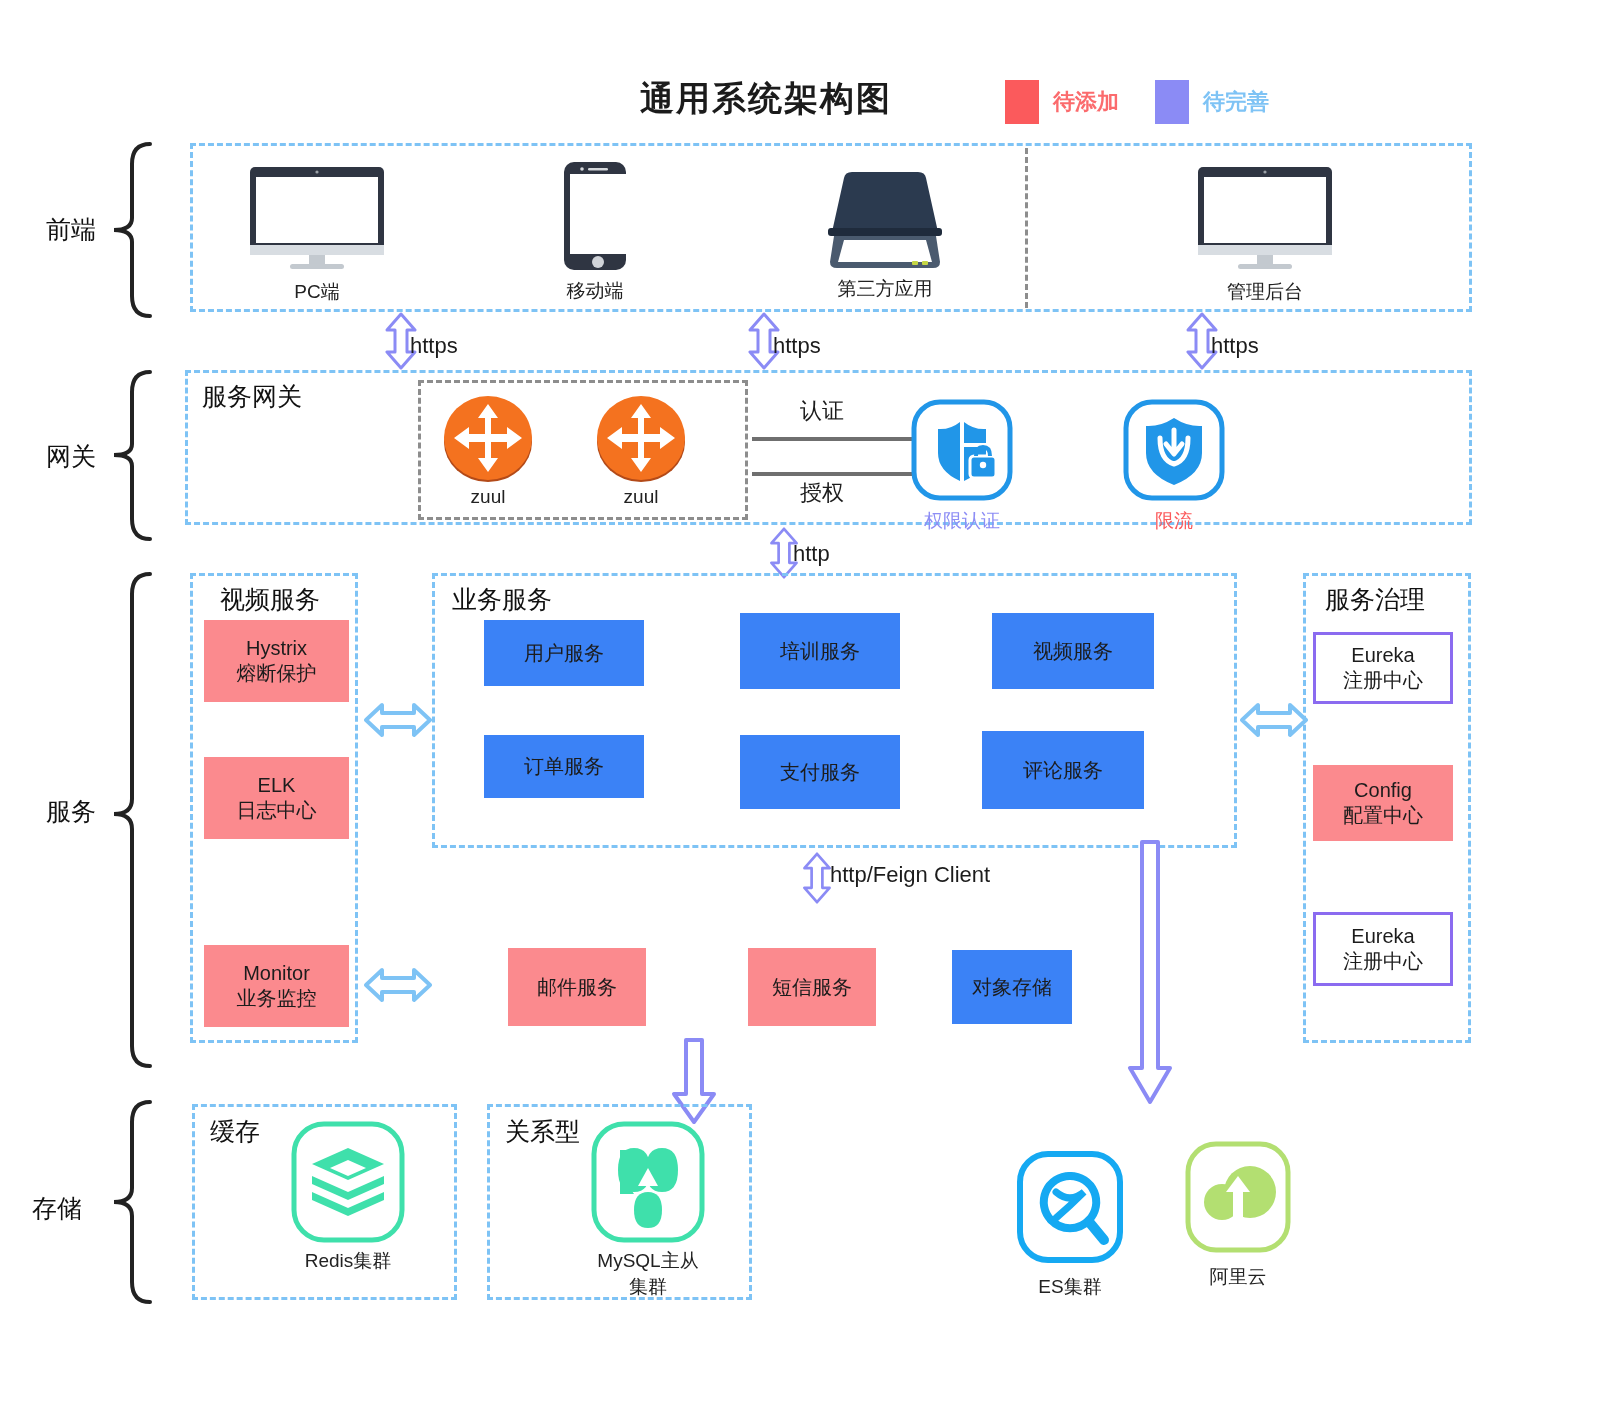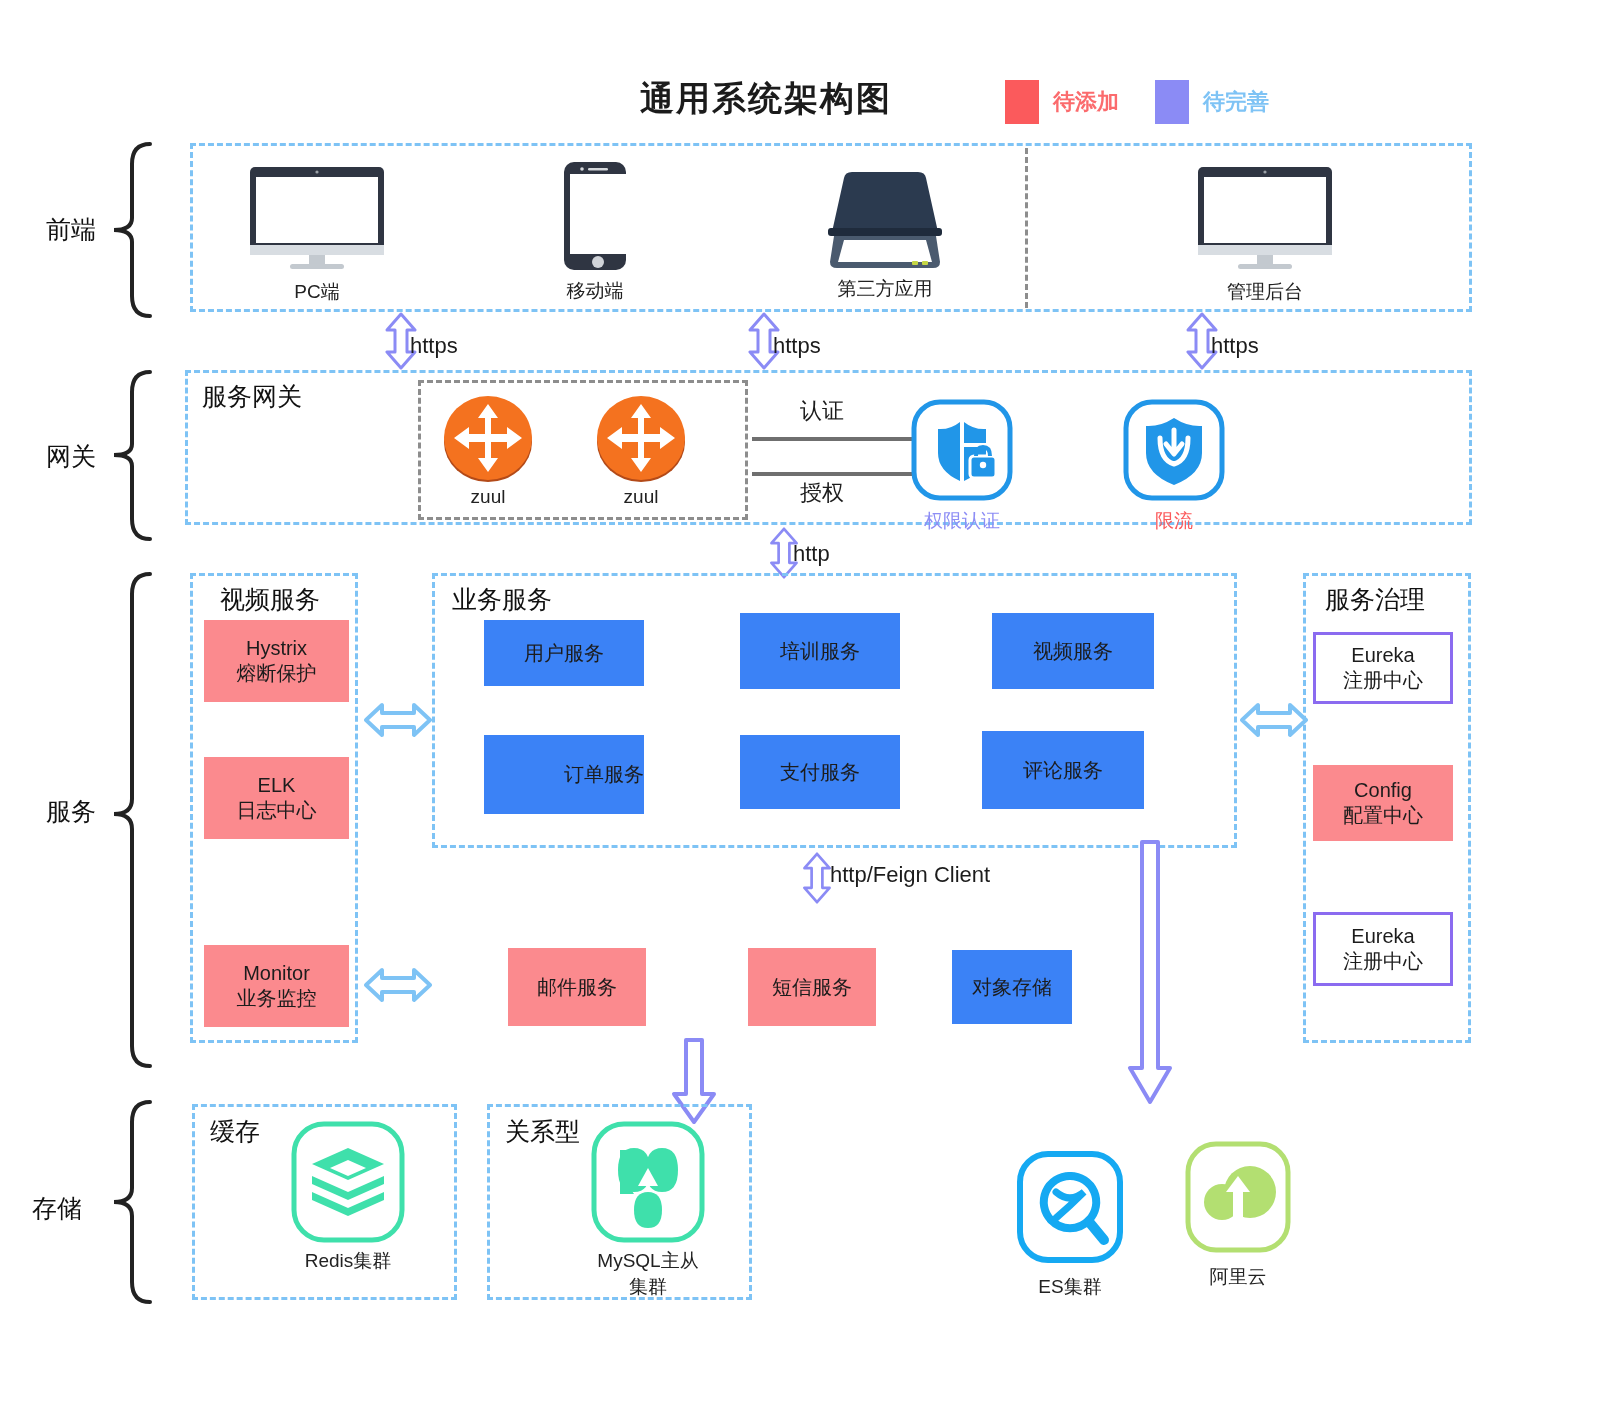--- a/index.html
+++ b/index.html
@@ -224,21 +224,21 @@
 
 <div class="abs svc purple" style="left:484px;top:620px;width:160px;height:66px;">
     <span>用户服务</span>
   </div>
 <div class="abs svc purple" style="left:740px;top:613px;width:160px;height:76px;">
     <span>培训服务</span>
   </div>
 <div class="abs svc purple" style="left:992px;top:613px;width:162px;height:76px;">
     <span>视频服务</span>
   </div>
-<div class="abs svc purple" style="left:484px;top:735px;width:160px;height:79px;justify-content:flex-end;">
+<div class="abs svc purple" style="left:484px;top:735px;width:160px;height:63px;">
     <span>订单服务</span>
   </div>
 <div class="abs svc purple" style="left:740px;top:735px;width:160px;height:74px;">
     <span>支付服务</span>
   </div>
 <div class="abs svc purple" style="left:982px;top:731px;width:162px;height:78px;">
     <span>评论服务</span>
   </div>
 
 <div class="abs" style="left:798px;top:852px;">

